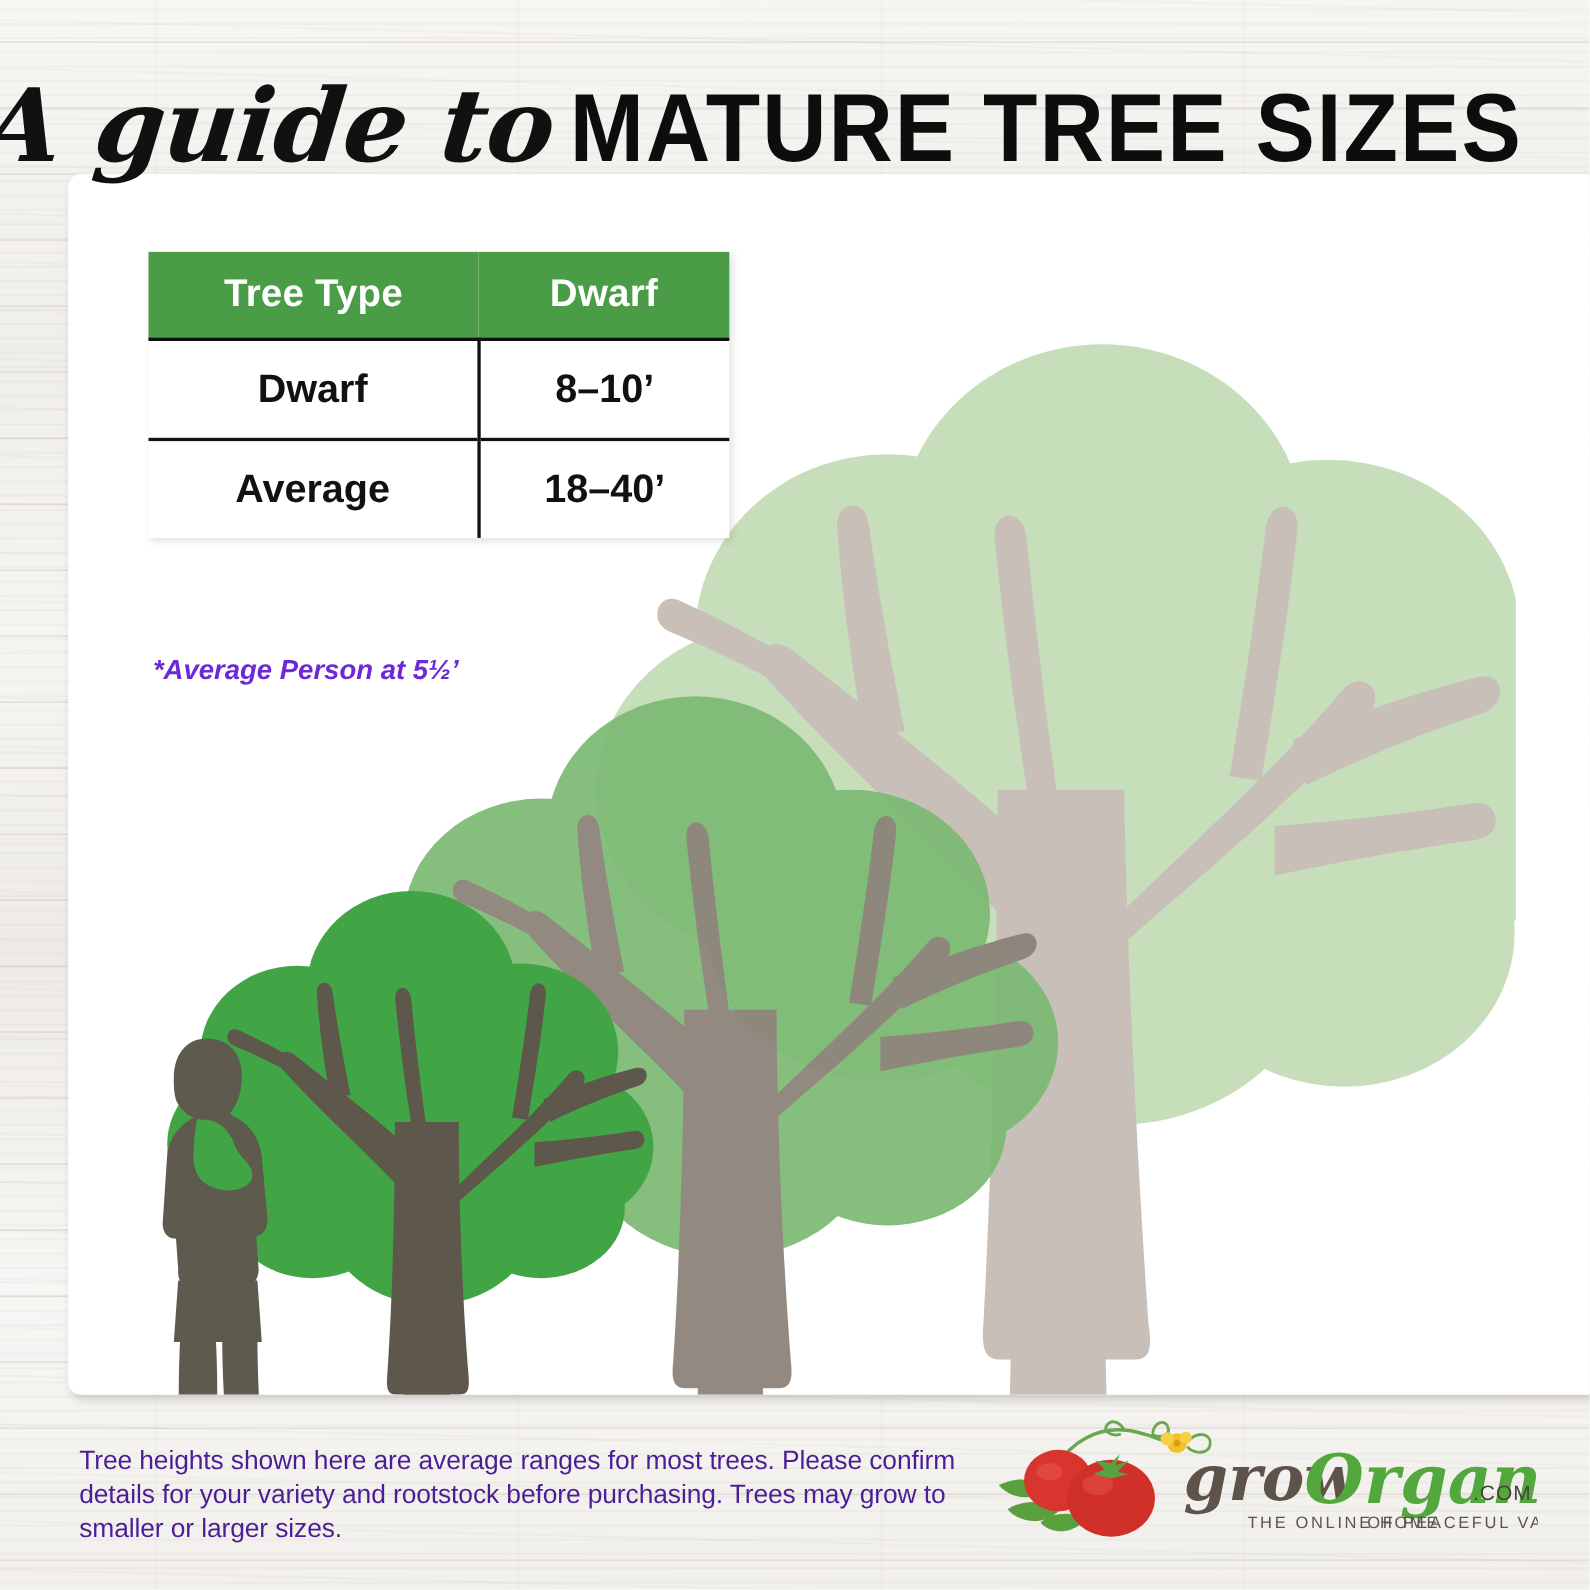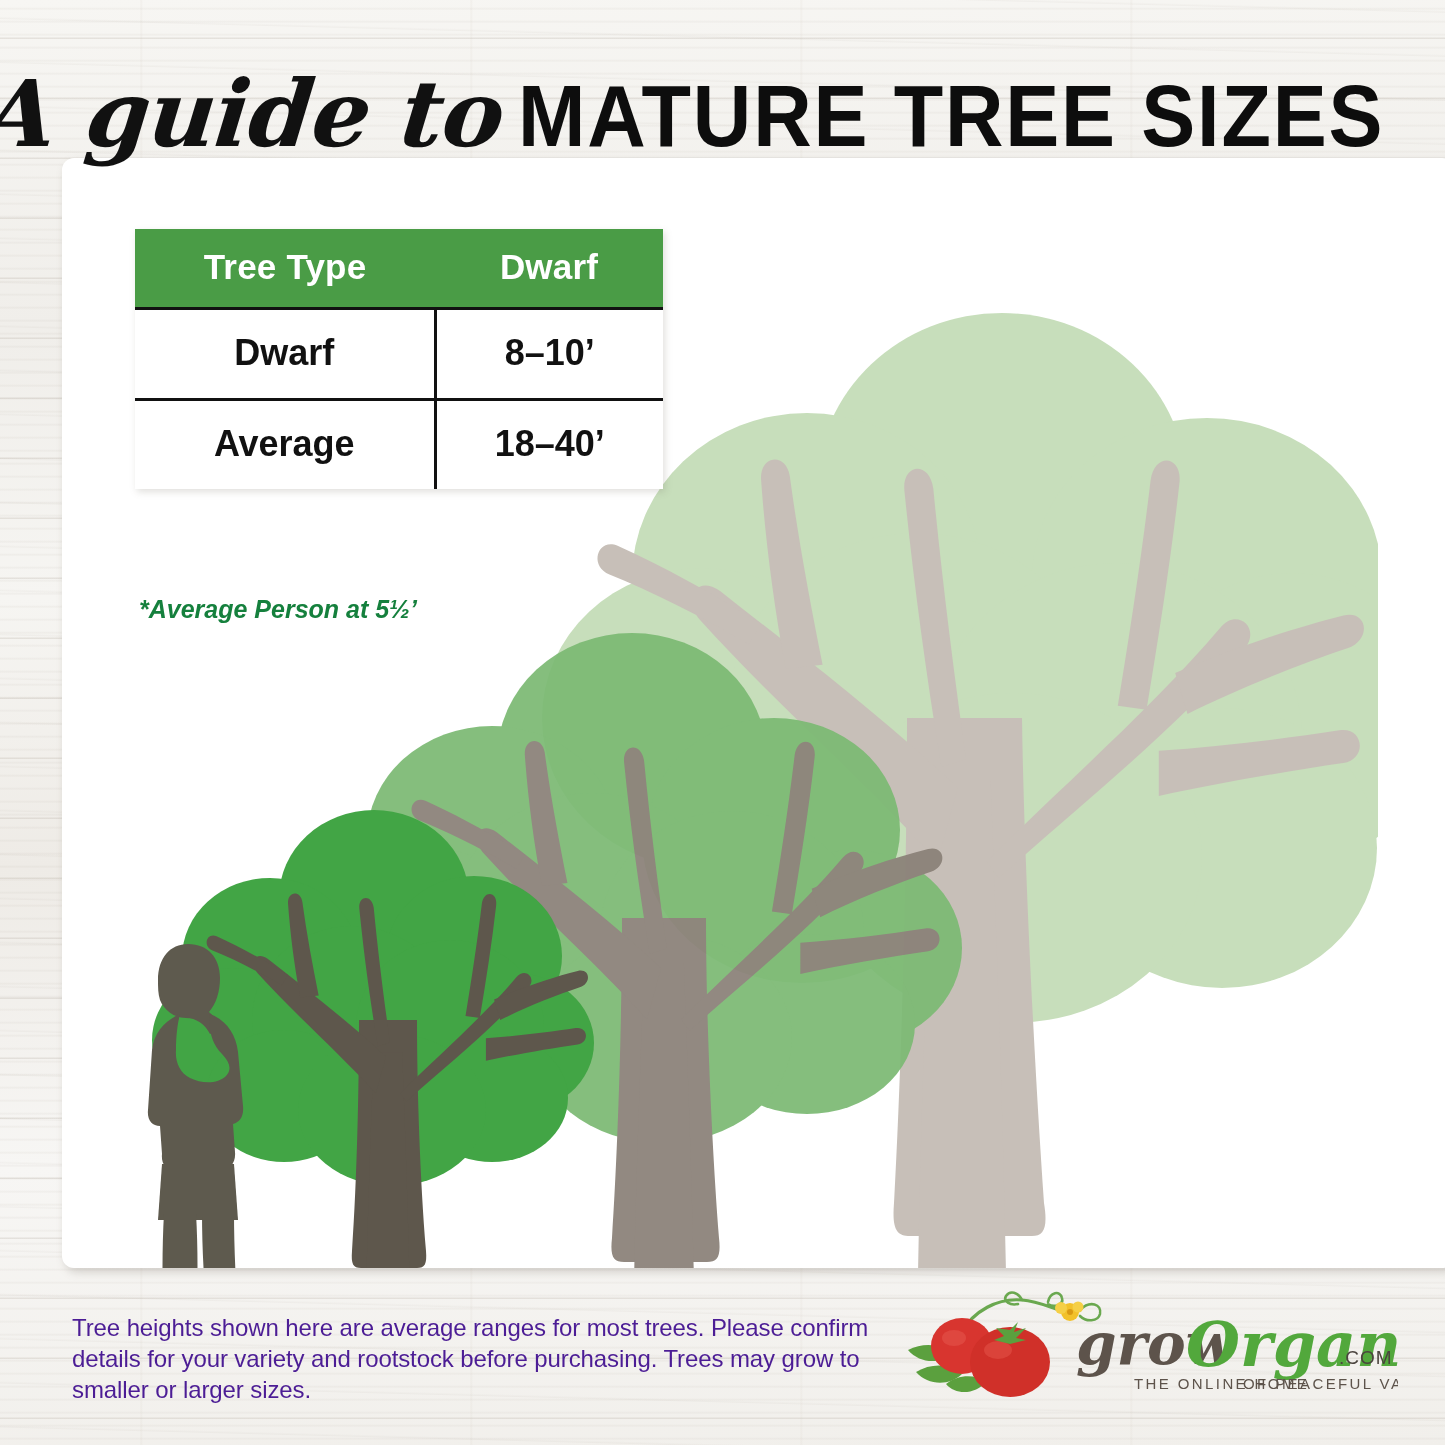--- a/index.html
+++ b/index.html
@@ -105,21 +105,21 @@
   }
   #size-table td.col-type{ border-right:3px solid #111; width:300px; }
   #size-table th.col-type{ width:300px; }
   #size-table tr.row-odd td{ background:#fff; }
   #size-table tr.row-even td{ background:#edece5; }
   #size-table tr.last-row td{ border-bottom:0; }
 
   #table-note{
     position:absolute; left:77px; top:437px;
     font-size:25px; font-style:italic; font-weight:bold;
-    color:#15803d;
+    color:#6d28d9;
     z-index:4;
   }
 
   
   #scene{
     position:absolute; left:0; top:0; width:1316px; height:1110px;
     z-index:2;
   }
 
   

